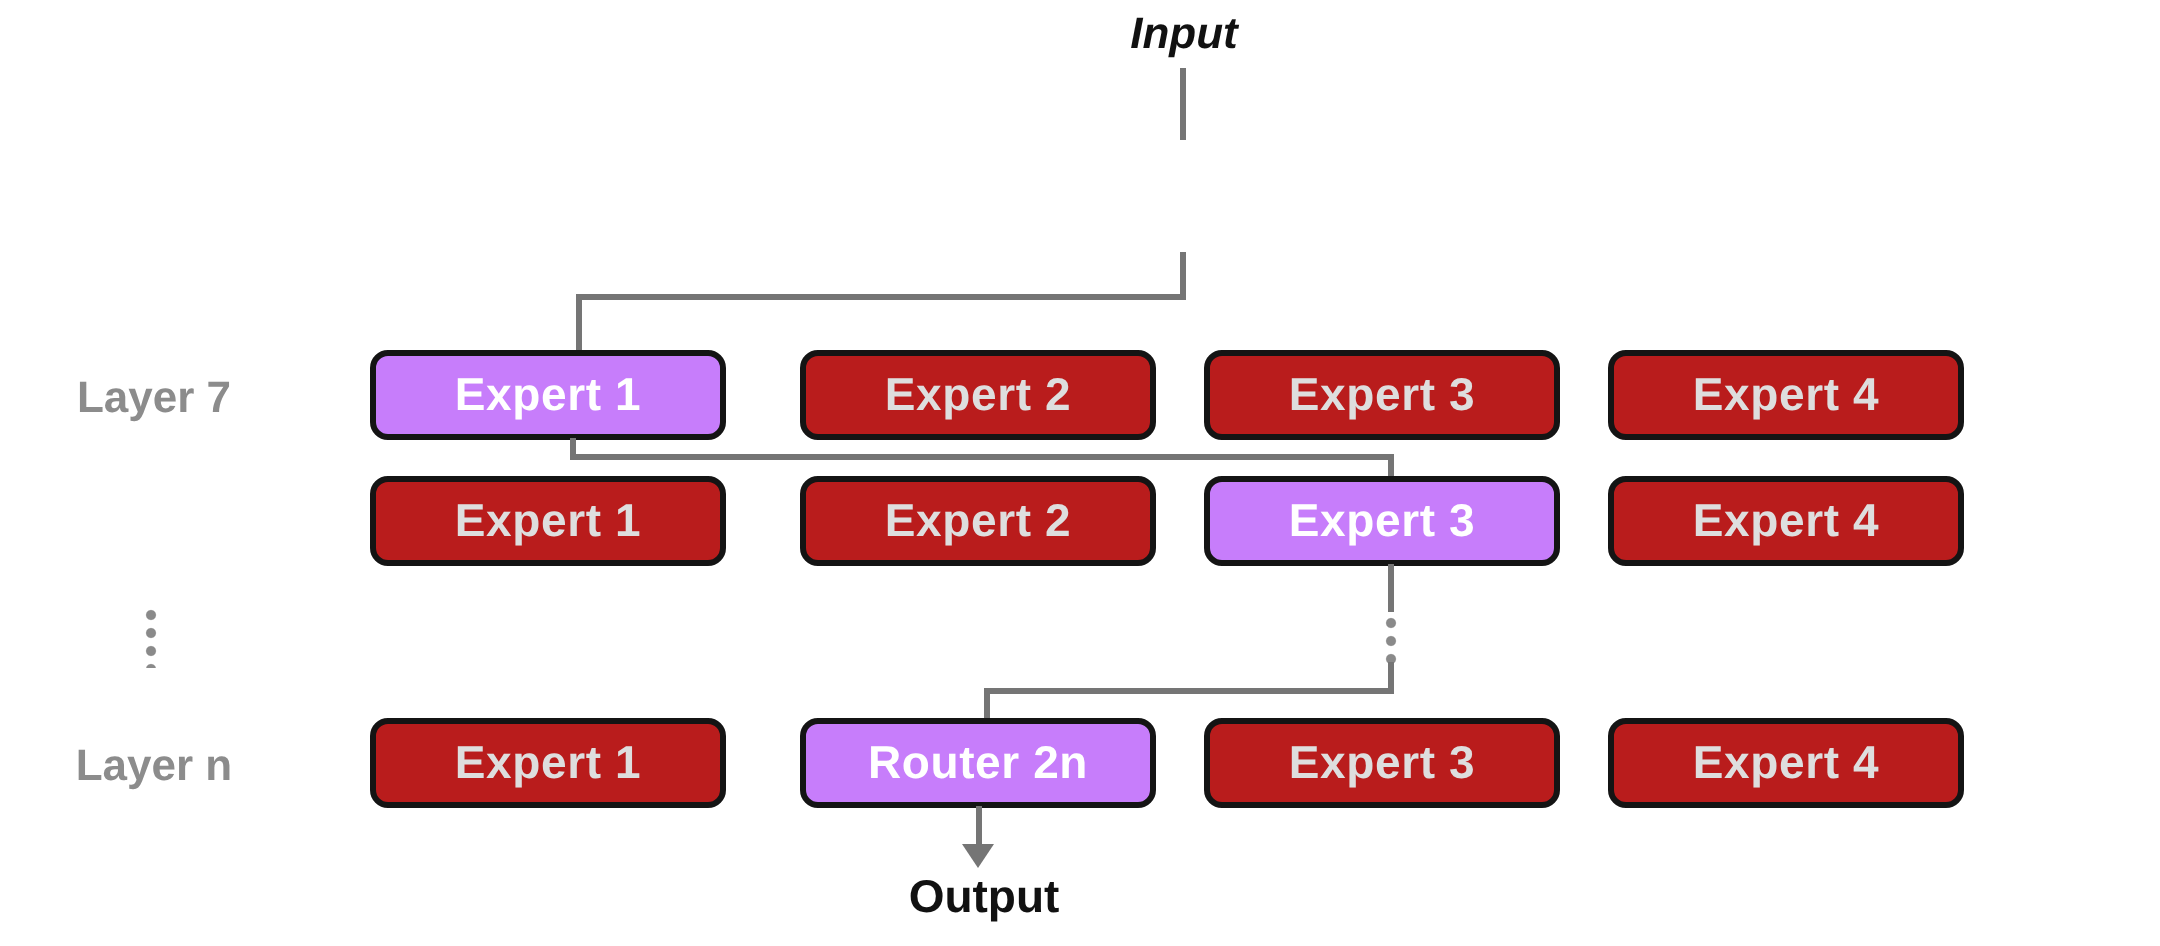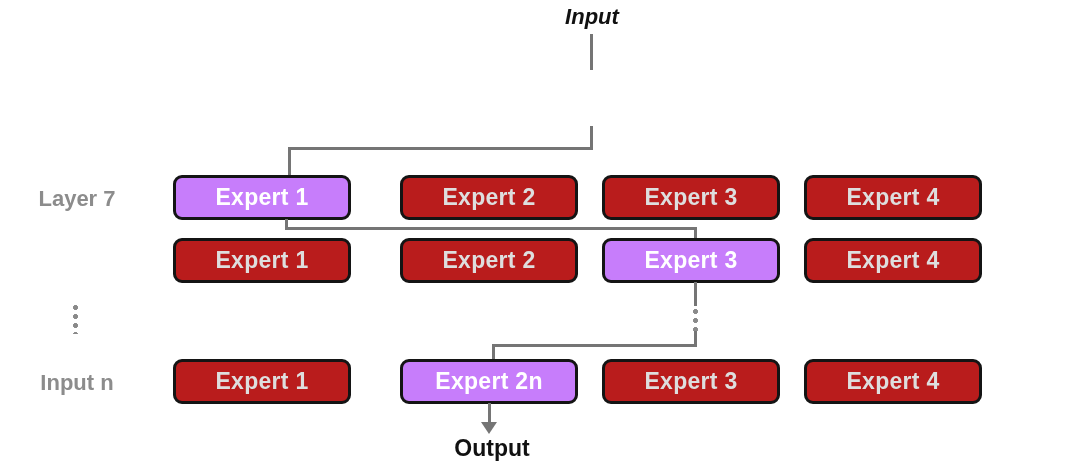--- a/index.html
+++ b/index.html
@@ -16,21 +16,21 @@
     background-size:7px 9px;background-repeat:repeat-y;background-position:center top;
   }
   .expert{
     position:absolute;width:178px;height:45px;box-sizing:border-box;
     border:3px solid #141414;border-radius:9px;
     display:flex;align-items:center;justify-content:center;
     font-weight:700;font-size:23px;letter-spacing:.3px;
   }
   .sel{background:#C77DFB;color:#ffffff;}
   .uns{background:#b91c1c;color:#DEDEDE;}
-  .c1{left:173px}.c2{left:400px}.c3{left:602px}.c4{left:804px}
+  .c1{left:185px}.c2{left:400px}.c3{left:602px}.c4{left:804px}
   .r1{top:175px}.r2{top:238px}.rn{top:359px}
   .layer-label{
     position:absolute;left:18px;width:118px;text-align:center;
     font-weight:700;font-size:22px;color:#8C8C8C;
   }
   .router{
     position:absolute;left:500px;top:69px;width:183px;height:58px;box-sizing:border-box;
     background:#F6D9C2;border:3px solid #4A403B;border-radius:10px;
     display:flex;align-items:center;justify-content:center;
     font-weight:700;font-size:25px;color:#3F4146;
@@ -71,23 +71,23 @@
   <div class="expert r2 c4 uns">Expert 4</div>
 
   <div class="vdots" style="left:72px;top:303px;height:31px;"></div>
 
   <div class="seg v" style="left:694px;top:282px;height:24px;"></div>
   <div class="vdots" style="left:692px;top:307px;height:26px;"></div>
   <div class="seg v" style="left:694px;top:331px;height:16px;"></div>
   <div class="seg h" style="left:492px;top:344px;width:205px;"></div>
   <div class="seg v" style="left:492px;top:344px;height:16px;"></div>
 
-  <div class="layer-label" style="top:370px;">Input n</div>
+  <div class="layer-label" style="top:370px;">Layer n</div>
   <div class="expert rn c1 uns">Expert 1</div>
-  <div class="expert rn c2 sel">Expert 2n</div>
+  <div class="expert rn c2 sel">Router 2n</div>
   <div class="expert rn c3 uns">Expert 3</div>
   <div class="expert rn c4 uns">Expert 4</div>
 
   <div class="seg v" style="left:488px;top:403px;height:21px;"></div>
   <div class="arrowhead" style="left:481px;top:422px;"></div>
   <div class="io" style="left:432px;top:435px;width:120px;font-size:23px;">Output</div>
 
 </div>
 
 </body></html>

